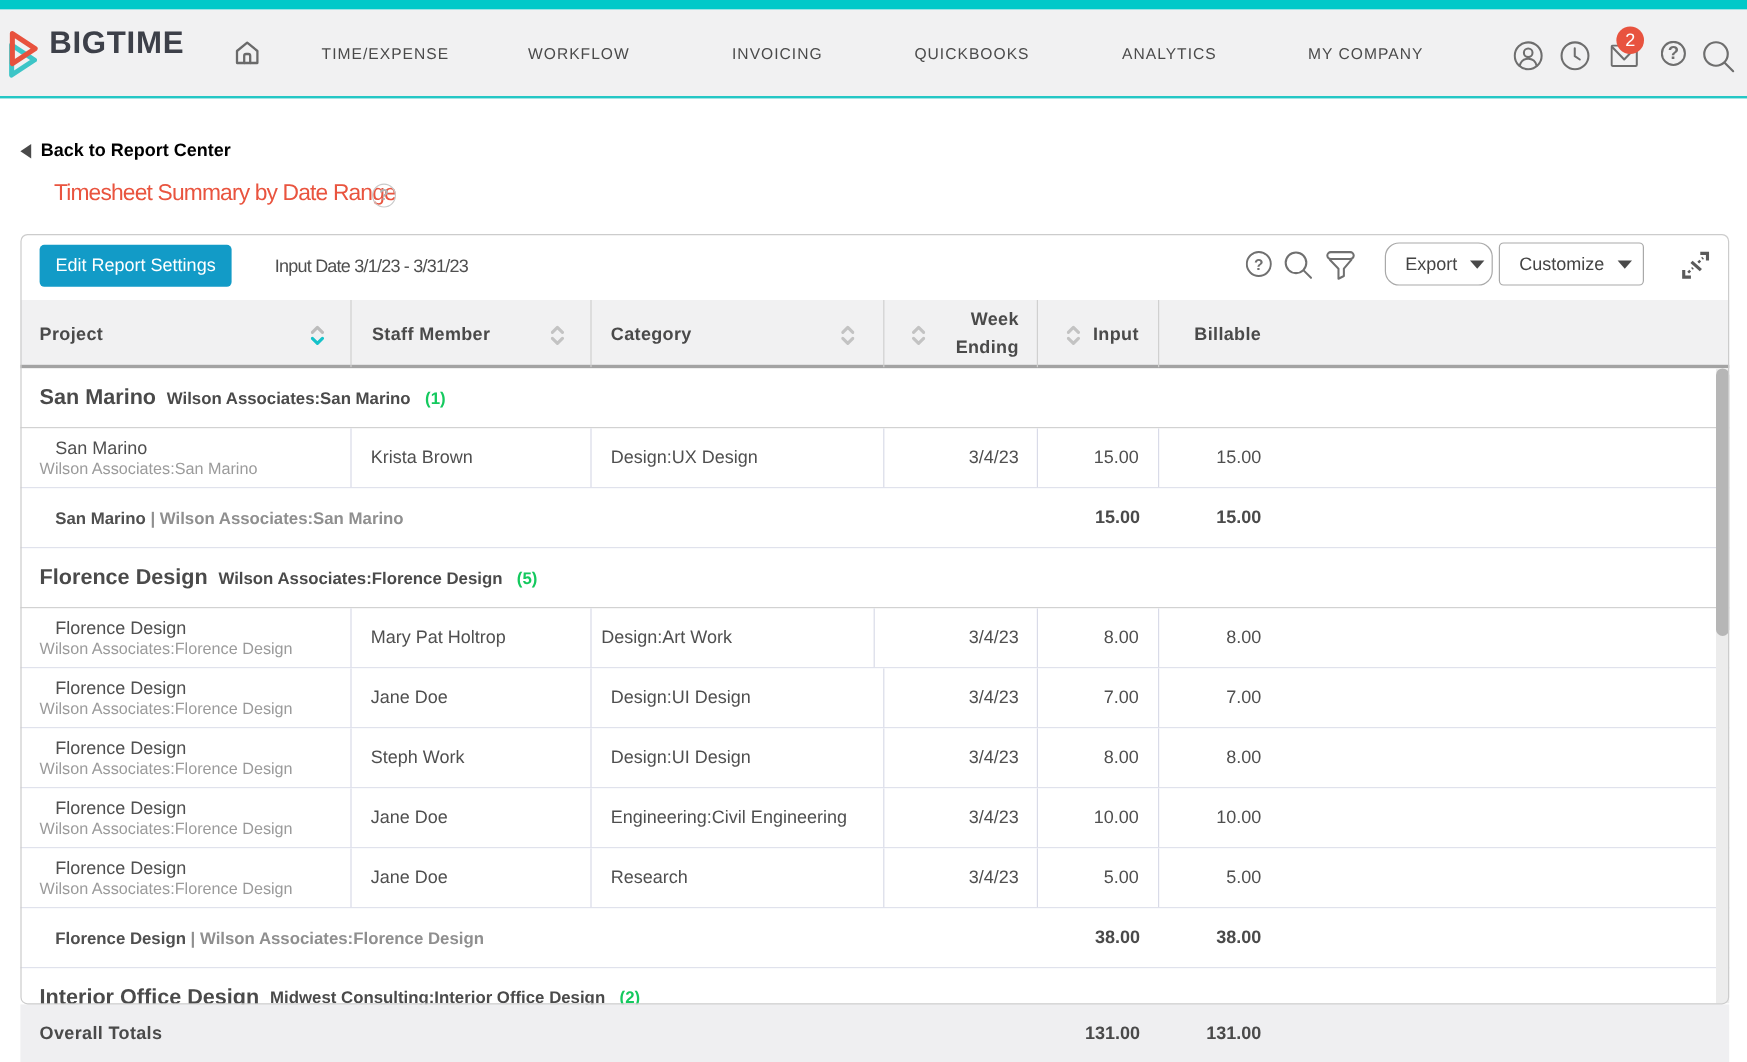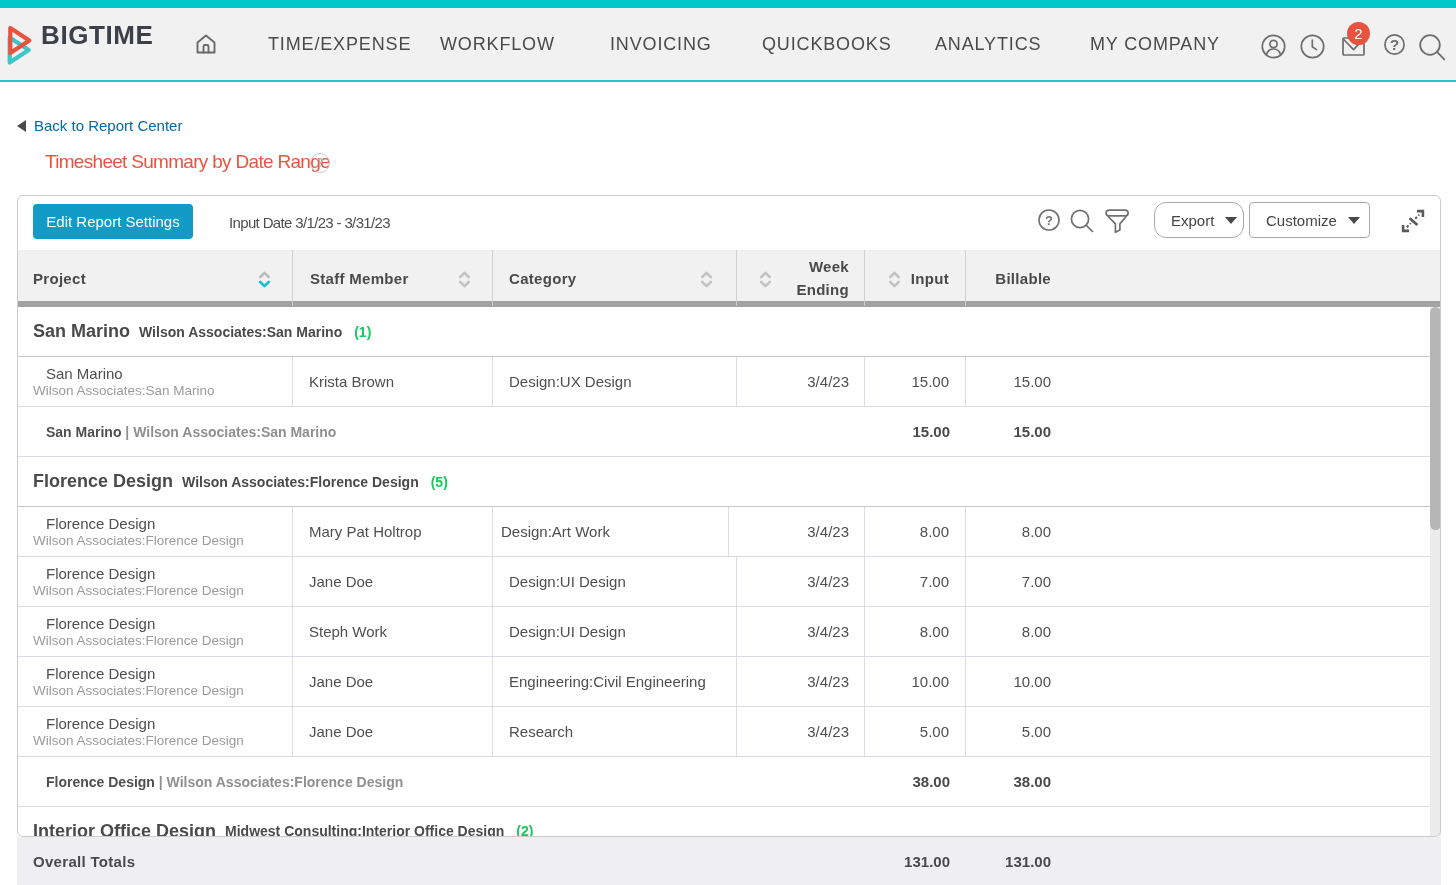--- a/index.html
+++ b/index.html
@@ -4,24 +4,24 @@
 <style>
 * { margin:0; padding:0; box-sizing:border-box; }
 html,body { width:1456px; height:885px; overflow:hidden; background:#fff;
   font-family:"Liberation Sans", sans-serif; }
 .abs { position:absolute; }
 
 .tealbar { position:absolute; left:0; top:0; width:1456px; height:8px; background:#00c9c9; }
 .hdr { position:absolute; left:0; top:8px; width:1456px; height:74px; background:#f1f1f2;
   border-bottom:2px solid #25c7c5; }
 .navitem { position:absolute; top:0; height:72px; display:flex; align-items:center;
-  font-size:18px; color:#4a4a4a; letter-spacing:0.85px; }
+  font-size:13px; color:#4a4a4a; letter-spacing:0.85px; }
 
 .back { position:absolute; left:17px; top:117px; display:flex; align-items:center;
-  font-size:15px; color:#0369a1; }
+  font-size:15px; color:#000000;font-weight:bold; }
 .backtri { width:0; height:0; border-top:6px solid transparent; border-bottom:6px solid transparent;
   border-right:9px solid #4a4a4a; margin-right:8px; }
 .title { position:absolute; left:17px; top:151px; font-size:19px; letter-spacing:-0.7px; color:#e9543f;margin-left:28px; }
 .qcirc { display:inline-block; width:20px; height:20px; border:1.5px solid #c9c9c9; border-radius:50%;
   color:#b3b3b3; font-size:13px; font-weight:bold; text-align:center; line-height:17px; }
 
 .panel { position:absolute; left:17px; top:195px; width:1424px; height:642px; background:#fff; }
 .panelborder { position:absolute; left:0; top:0; width:1424px; height:642px;
   border:1px solid #cccccc; border-radius:6px; pointer-events:none; z-index:60; }
 .toolbar { position:absolute; left:0; top:0; width:1424px; height:55px; }
@@ -29,21 +29,21 @@
   border-radius:4px; color:#fff; font-size:15px; display:flex; align-items:center; justify-content:center; }
 .inputdate { position:absolute; left:212px; top:0; height:55px; display:flex; align-items:center;
   font-size:15px; letter-spacing:-0.65px; color:#4f4f4f; }
 .tbicon { position:absolute; top:14px; }
 .btn-o { position:absolute; top:7px; height:36px; background:#fff; border:1px solid #a9a9a9;
   border-radius:4px; font-size:15px; color:#444; display:flex; align-items:center; }
 .caret { width:0; height:0; border-left:6.3px solid transparent; border-right:6.3px solid transparent;
   border-top:7.5px solid #494949; margin-left:11px; }
 
 .thead { position:absolute; left:0; top:55px; width:1424px; height:57px; background:#f1f1f2;
-  border-bottom:6px solid #a3a3a3; }
+  border-bottom:3px solid #a3a3a3; }
 .hc { position:absolute; top:0; height:56px; display:flex; align-items:center;
   font-size:15px; font-weight:bold; color:#4a4a4a; letter-spacing:0.3px; }
 .cr { border-right:1px solid #d0d0d0; }
 .row { position:absolute; left:0; width:1424px; background:#fff; }
 .cell { position:absolute; top:0; height:100%; font-size:15px; color:#4f4f4f; }
 .cell.b { border-right:1px solid #d9dbe8; }
 .cl { display:flex; align-items:center; padding-left:16px;text-align:right; }
 .cnum { display:flex; align-items:center; justify-content:flex-end; }
 .grp { display:flex; align-items:center; padding-left:16px; border-bottom:1px solid #c7c7c7; }
 .grp .g1 { font-size:18px; font-weight:bold; color:#4a4a4a; }

